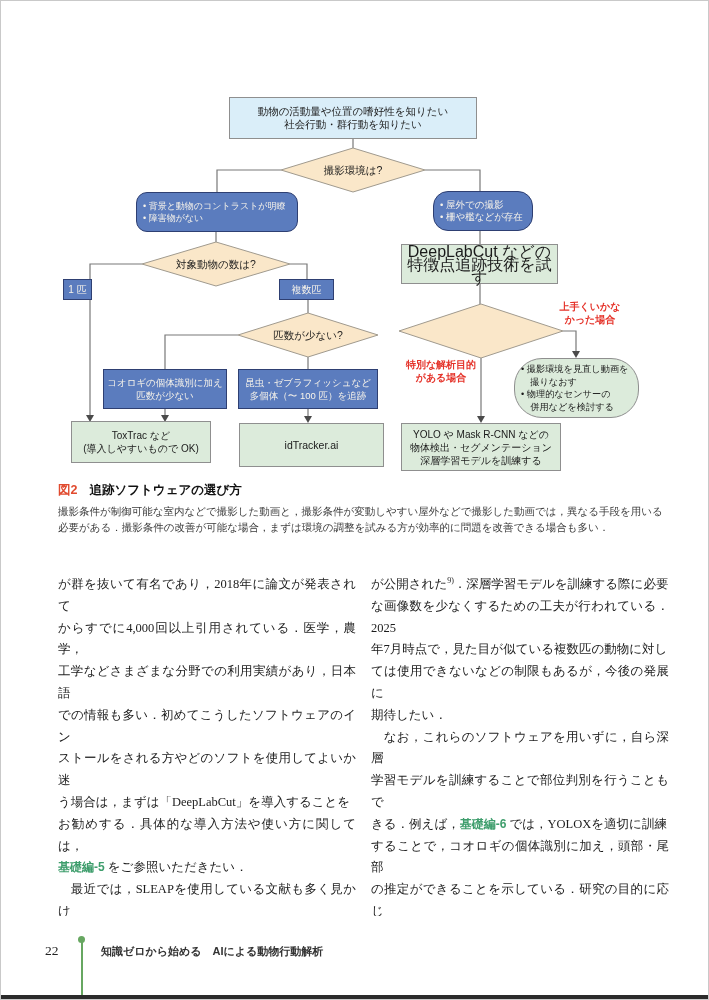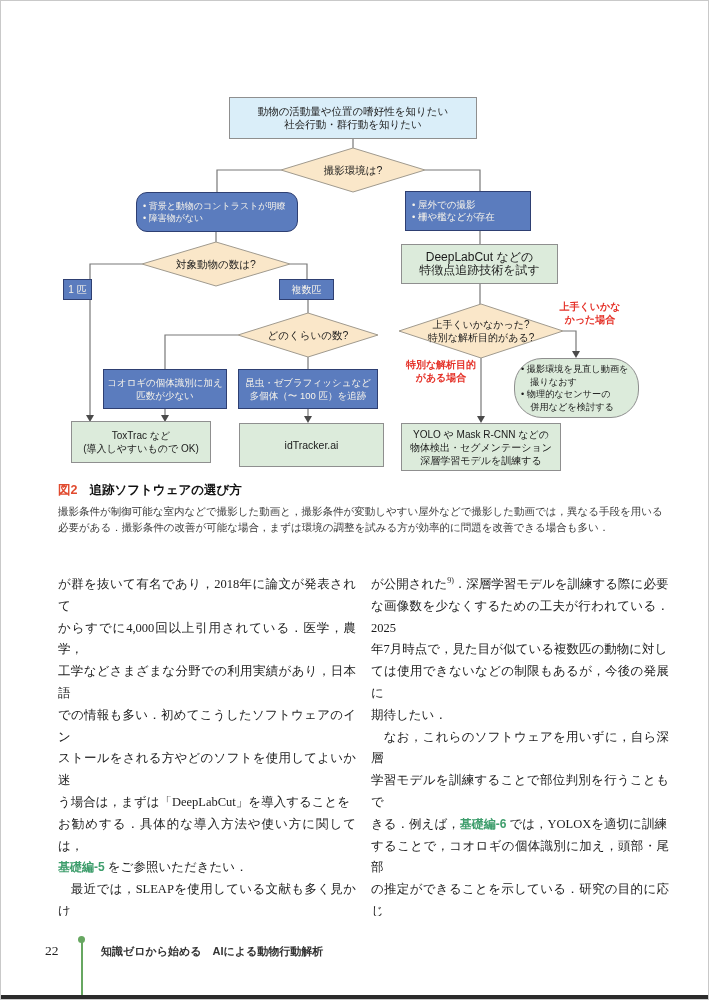--- a/index.html
+++ b/index.html
@@ -88,36 +88,34 @@
     </svg>
 
     <div class="node n-lightblue" style="left:228px;top:96px;width:248px;height:42px;">動物の活動量や位置の嗜好性を知りたい
 社会行動・群行動を知りたい</div>
 
     <div class="d-label" style="left:287px;top:147px;width:130px;height:44px;">撮影環境は?</div>
 
     <div class="node n-blue n-left" style="left:135px;top:191px;width:162px;height:40px;font-size:9px;border-radius:11px;">• 背景と動物のコントラストが明瞭
 • 障害物がない</div>
 
-    <div class="node n-blue n-left" style="left:404px;top:190px;width:126px;height:40px;">• 屋外での撮影
+    <div class="node n-blue n-left" style="left:432px;top:190px;width:100px;height:40px;border-radius:15px;">• 屋外での撮影
 • 柵や檻などが存在</div>
 
     <div class="d-label" style="left:146px;top:241px;width:138px;height:44px;">対象動物の数は?</div>
 
-    <div class="node n-green" style="left:400px;top:243px;width:157px;height:40px;font-size:12px;">DeepLabCut などの
+    <div class="node n-green" style="left:400px;top:243px;width:157px;height:40px;font-size:16px;">DeepLabCut などの
 特徴点追跡技術を試す</div>
 
     <div class="node n-blue" style="left:62px;top:278px;width:29px;height:21px;font-size:10px;">1 匹</div>
 
     <div class="node n-blue" style="left:278px;top:278px;width:55px;height:21px;font-size:10px;">複数匹</div>
 
-    <div class="d-label" style="left:240px;top:312px;width:134px;height:44px;">どのくらいの数?</div>
+    <div class="d-label" style="left:240px;top:312px;width:134px;height:44px;">匹数が少ない?</div>
 
-    <div class="d-label" style="left:400px;top:303px;width:160px;height:54px;font-size:10px;">上手くいかなかった?
-特別な解析目的がある?</div>
 
     <div class="red-label" style="left:550px;top:300px;width:78px;">上手くいかな
 かった場合</div>
 
     <div class="red-label" style="left:398px;top:358px;width:84px;">特別な解析目的
 がある場合</div>
 
     <div class="node n-blue" style="left:102px;top:368px;width:124px;height:40px;">コオロギの個体識別に加え
 匹数が少ない</div>
 

